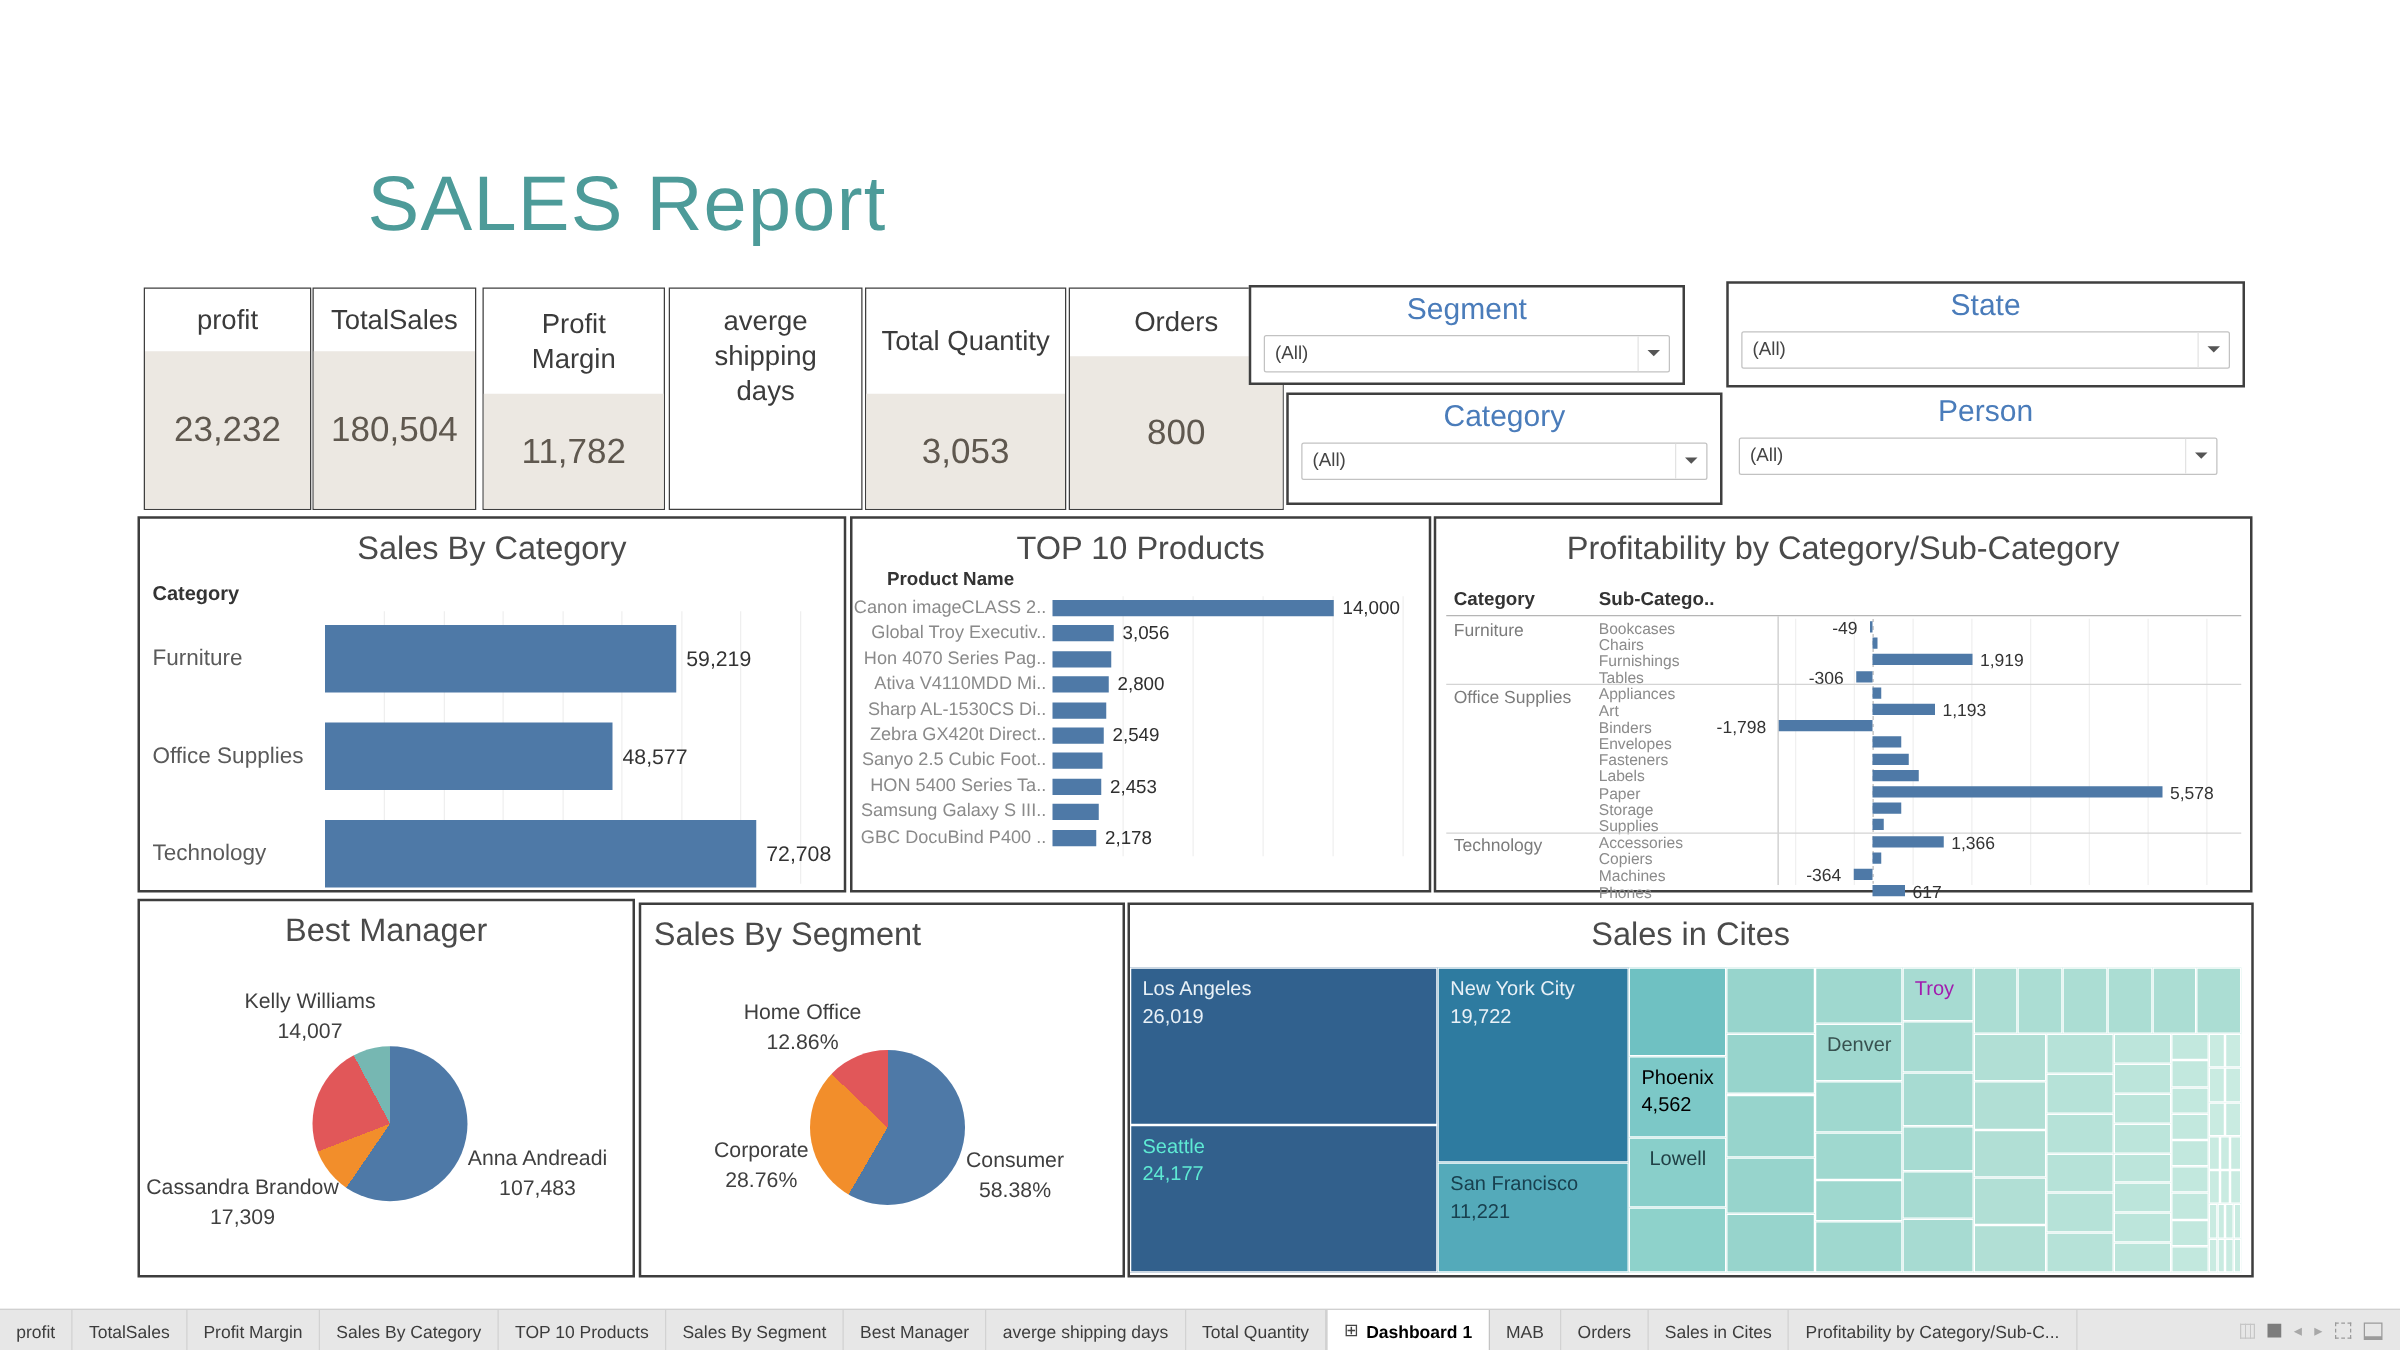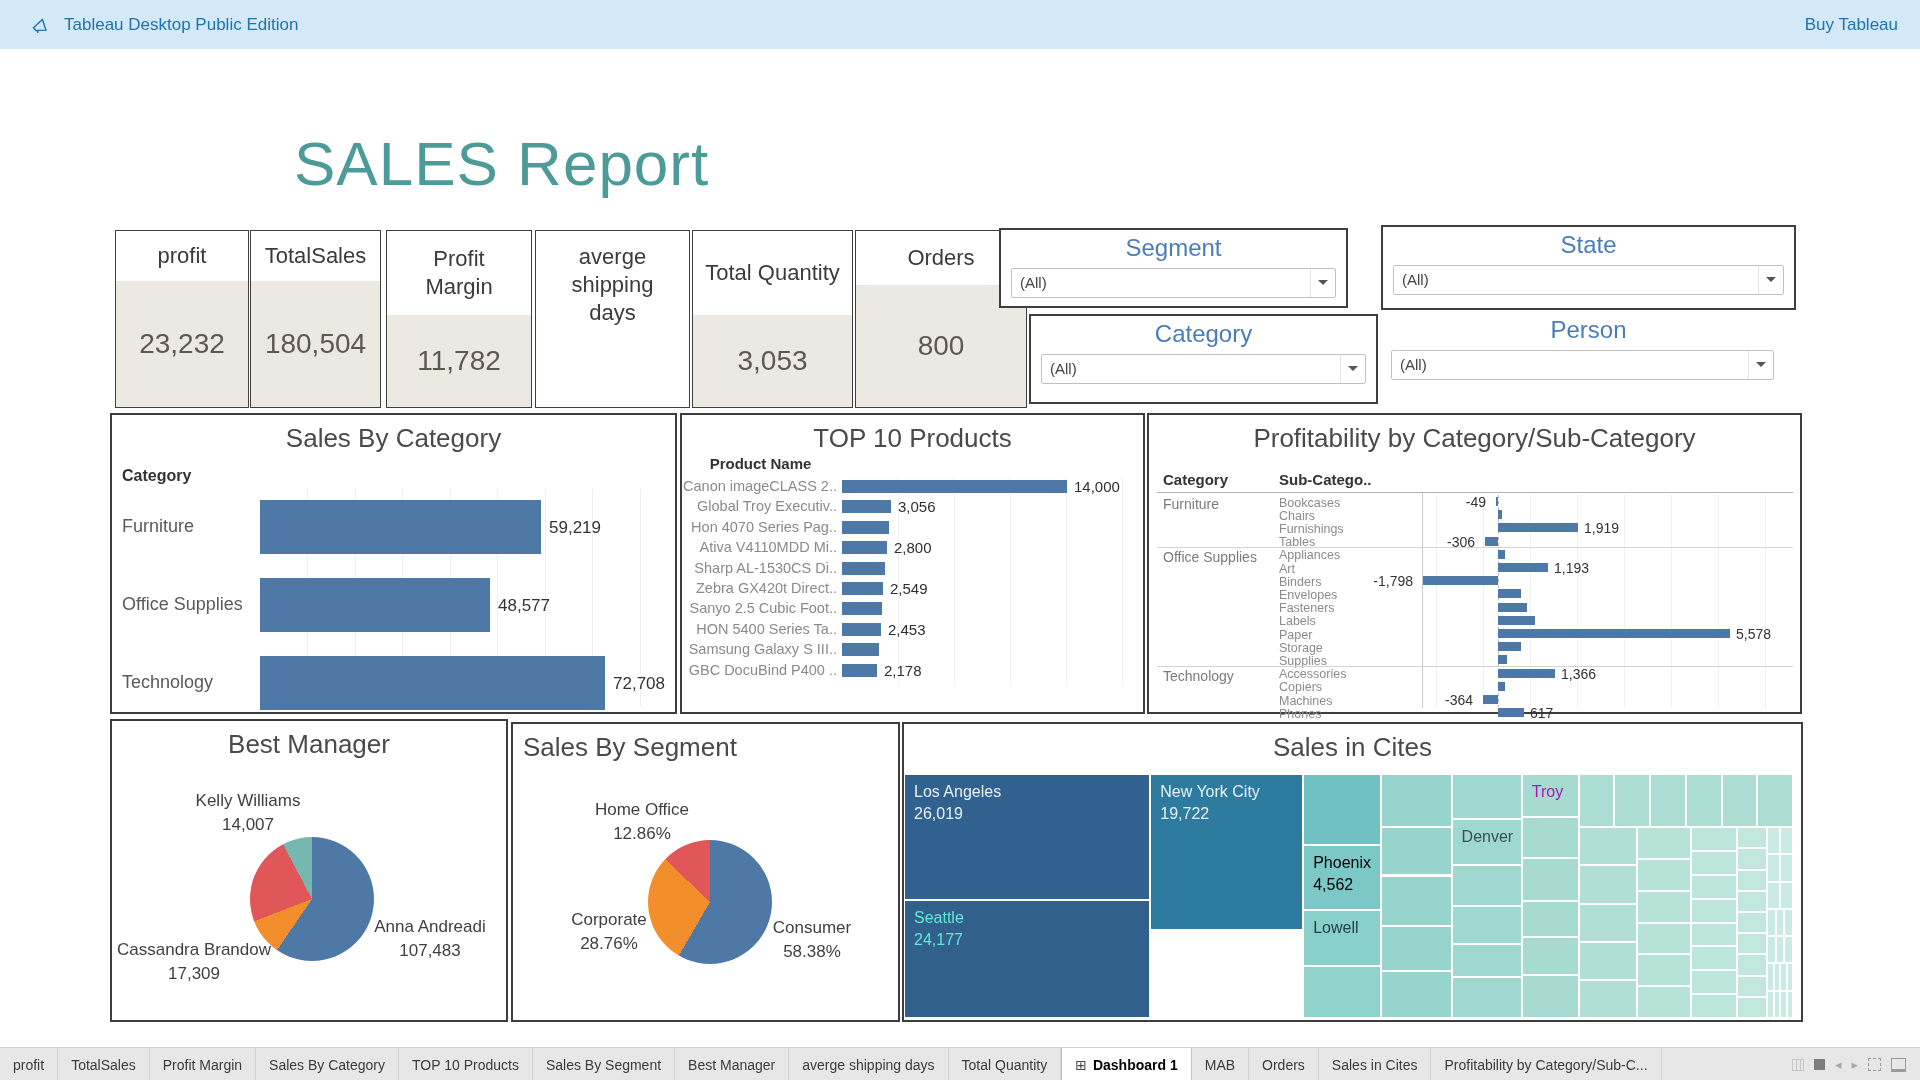--- a/index.html
+++ b/index.html
@@ -84,32 +84,20 @@
     background-size:4px 4px;background-image:repeating-linear-gradient(90deg,#c6c6c6 0 1px,#e7e7e7 1px 4px),repeating-linear-gradient(#c6c6c6 0 1px,#e7e7e7 1px 4px);}
   .tabctl .dashbox{width:11px;height:11px;border:1px dashed #9b9b9b;display:inline-block;}
   .tabctl .monitor{width:13px;height:10px;border:1px solid #9b9b9b;border-bottom-width:3px;display:inline-block;}
   .arrow{color:#a8a8a8;}
 </style>
 </head>
 <body>
 
 <div class="screen">
 
-  <header class="topbar">
-    <span class="mega">
-      <svg width="20" height="20" viewBox="0 0 20 20">
-          <g fill="none" stroke="#2073ad" stroke-width="1.4">
-        <path d="M3 12l10-7 2 11-10-1z" transform="rotate(-8 9 9)"></path>
-        <path d="M7 15l1 3"></path>
-          </g>
-        </svg>
-    </span>
-    <span class="topbar-title">Tableau Desktop Public Edition</span>
-    <a class="buy">Buy Tableau</a>
-  </header>
 
   <h1 class="report-title">SALES Report</h1>
 
   <div id="kpis">
       <div class="kpi" style="left: 115px; width: 134px;">
         <div class="kpi-head" style="height: 50px;">profit</div>
         <div class="kpi-body" style="height: 126px;">23,232</div>
       </div>
       <div class="kpi" style="left: 250px; width: 131px;">
         <div class="kpi-head" style="height: 50px;">TotalSales</div>
@@ -342,28 +330,34 @@
             <div>Seattle</div>
             <div>24,177</div>
           </div>
         </div>
         <div class="tm-cell" style="left: 27.7%; top: 0%; width: 17.2%; height: 64%; background: rgb(46, 123, 160);">
           <div class="tm-text" style="color: rgb(233, 241, 247);">
             <div>New York City</div>
             <div>19,722</div>
           </div>
         </div>
+        <div class="tm-cell" style="left: 27.7%; top: 64%; width: 17.2%; height: 36%; background: rgb(84, 170, 186);">
+          <div class="tm-text" style="color: rgb(24, 64, 79);">
+            <div>San Francisco</div>
+            <div>11,221</div>
+          </div>
+        </div>
         <div class="tm-cell" style="left: 44.9%; top: 0%; width: 8.8%; height: 29.2%; background: rgb(111, 193, 194);"></div>
         <div class="tm-cell" style="left: 44.9%; top: 29.2%; width: 8.8%; height: 26.4%; background: rgb(124, 200, 199);">
           <div class="tm-text" style="color: #000000;">
             <div>Phoenix</div>
             <div>4,562</div>
           </div>
         </div>
-        <div class="tm-cell" style="left: 44.9%; top: 55.6%; width: 8.8%; height: 23%; background: rgb(137, 207, 202);">
+        <div class="tm-cell" style="left: 44.9%; top: 55.6%; width: 8.8%; height: 23%; background: rgb(137, 207, 202); text-align: center;">
           <div class="tm-text" style="color: rgb(33, 65, 70);">
             <div>Lowell</div>
           </div>
         </div>
         <div class="tm-cell" style="left: 44.9%; top: 78.6%; width: 8.8%; height: 21.4%; background: rgb(142, 210, 203);"></div>
         <div class="tm-cell" style="left: 53.7%; top: 0%; width: 7.9%; height: 21.8%; background: rgb(151, 212, 204);"></div>
         <div class="tm-cell" style="left: 53.7%; top: 21.8%; width: 7.9%; height: 19.8%; background: rgb(151, 212, 204);"></div>
         <div class="tm-cell" style="left: 53.7%; top: 41.6%; width: 7.9%; height: 20.6%; background: rgb(151, 212, 204);"></div>
         <div class="tm-cell" style="left: 53.7%; top: 62.2%; width: 7.9%; height: 18.4%; background: rgb(151, 212, 204);"></div>
         <div class="tm-cell" style="left: 53.7%; top: 80.6%; width: 7.9%; height: 19.4%; background: rgb(151, 212, 204);"></div>

